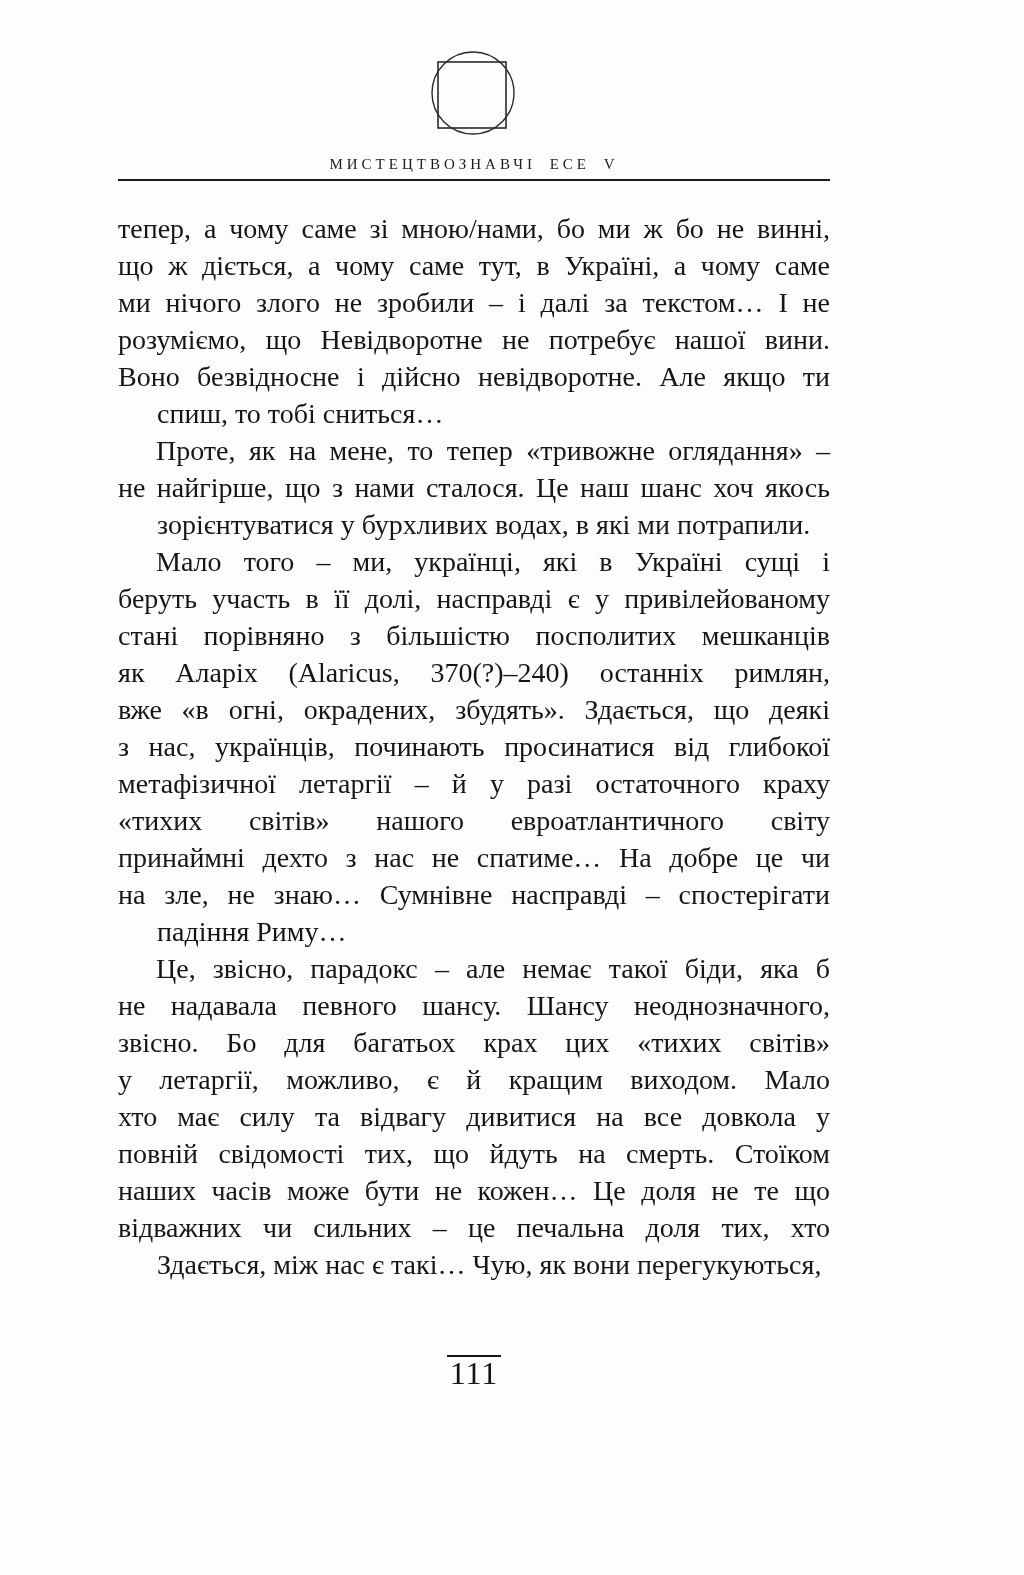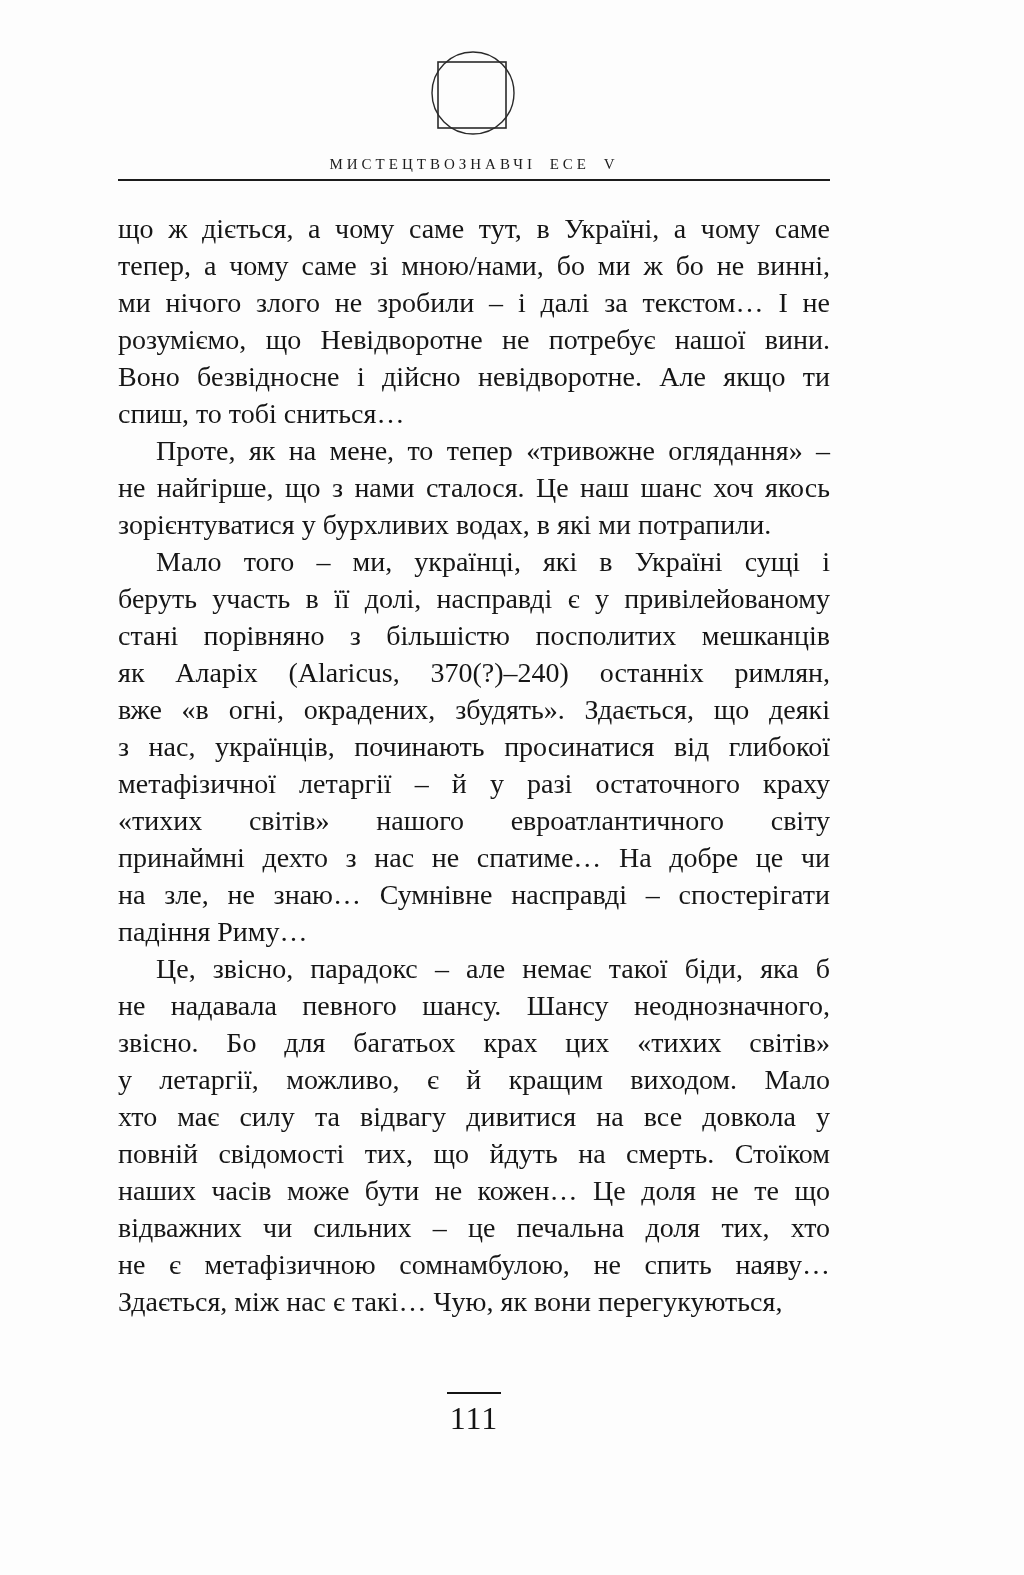--- a/index.html
+++ b/index.html
@@ -47,33 +47,34 @@
   }
   .para { margin: 0; }
   .line {
     text-align: justify;
     text-align-last: justify;
     white-space: normal;
   }
   .line.end {
     text-align: left;
     text-align-last: auto;
+    margin-left: 39px;
   }
   .line.indent {
     text-indent: 38px;
   }
   
   .pagenum-wrap {
     margin-top: 72px;
     text-align: center;
   }
   .pagenum {
     display: inline-block;
     border-top: 2px solid #141414;
-    padding: 10px 3px 0 3px;
+    padding: 2px 3px 0 3px;
     font-size: 32px;
     line-height: 28px;
     letter-spacing: 1px;
     color: #141414;
     font-family: Liberation Serif, serif;
   }
 </style>
 </head>
 <body>
 
@@ -84,22 +85,22 @@
       <svg class="emblem" width="86" height="88" viewBox="0 0 86 88">
         <circle cx="42" cy="43" r="41" fill="none" stroke="#2a2a2a" stroke-width="1.4"></circle>
         <rect x="7" y="12" width="68" height="66" fill="none" stroke="#2a2a2a" stroke-width="1.6"></rect>
       </svg>
       <div class="series-title">МИСТЕЦТВОЗНАВЧІ ЕСЕ V</div>
       <div class="header-rule"></div>
     </div>
 
     <div class="page-body">
         <div class="para">
+          <div class="line">тепер, а чому саме зі мною/нами, бо ми ж бо не винні,</div>
           <div class="line">що ж діється, а чому саме тут, в Україні, а чому саме</div>
-          <div class="line">тепер, а чому саме зі мною/нами, бо ми ж бо не винні,</div>
           <div class="line">ми нічого злого не зробили – і далі за текстом… І не</div>
           <div class="line">розуміємо, що Невідворотне не потребує нашої вини.</div>
           <div class="line">Воно безвідносне і дійсно невідворотне. Але якщо ти</div>
           <div class="line end">спиш, то тобі сниться…</div>
         </div>
         <div class="para">
           <div class="line indent">Проте, як на мене, то тепер «тривожне оглядання» –</div>
           <div class="line">не найгірше, що з нами сталося. Це наш шанс хоч якось</div>
           <div class="line end">зорієнтуватися у бурхливих водах, в які ми потрапили.</div>
         </div>
@@ -118,21 +119,20 @@
         </div>
         <div class="para">
           <div class="line indent">Це, звісно, парадокс – але немає такої біди, яка б</div>
           <div class="line">не надавала певного шансу. Шансу неоднозначного,</div>
           <div class="line">звісно. Бо для багатьох крах цих «тихих світів»</div>
           <div class="line">у летаргії, можливо, є й кращим виходом. Мало</div>
           <div class="line">хто має силу та відвагу дивитися на все довкола у</div>
           <div class="line">повній свідомості тих, що йдуть на смерть. Стоїком</div>
           <div class="line">наших часів може бути не кожен… Це доля не те що</div>
           <div class="line">відважних чи сильних – це печальна доля тих, хто</div>
-          <div class="line">не є метафізичною сомнамбулою, не спить наяву…</div>
           <div class="line end">Здається, між нас є такі… Чую, як вони перегукуються,</div>
         </div>
       </div>
 
     <div class="pagenum-wrap">
       <span class="pagenum">111</span>
     </div>
 
   </div>
 </div>

